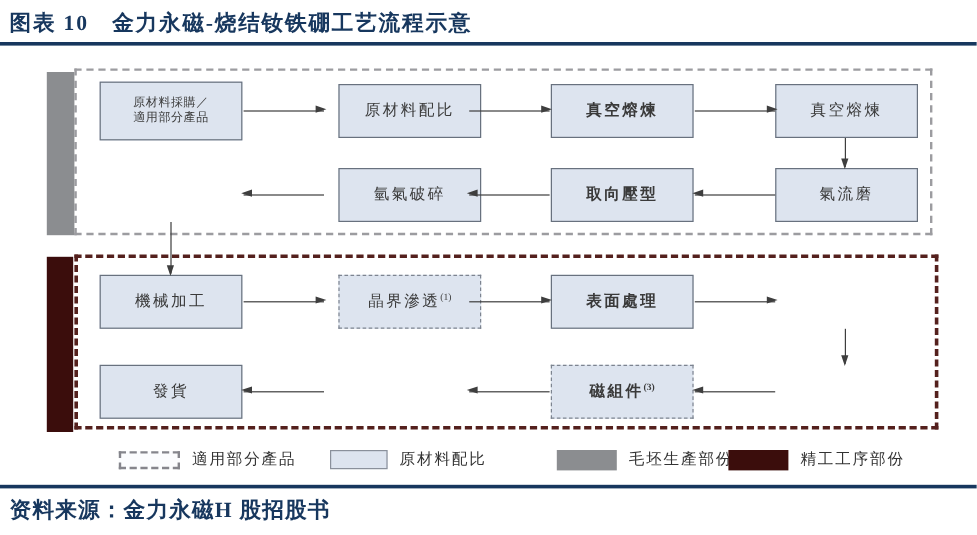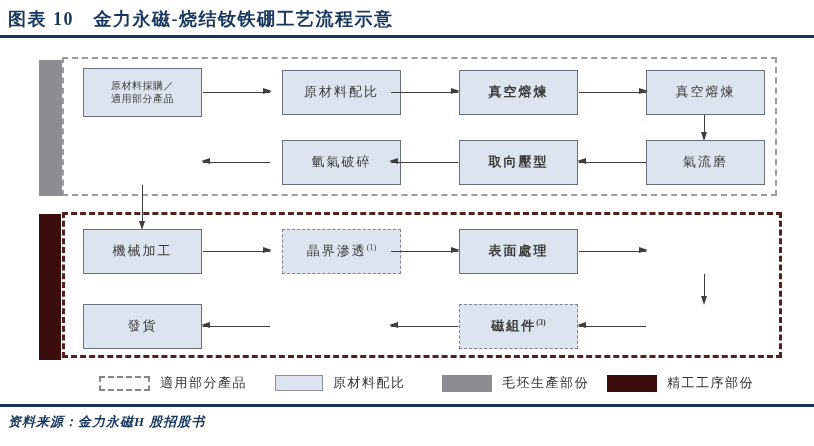--- a/index.html
+++ b/index.html
@@ -8,21 +8,21 @@
 
   .fig-title {
     position:absolute; left:8px; top:7px;
     font-size:18px; font-weight:bold; color:#17375e;
     letter-spacing:1.5px; white-space:pre;text-align:center;
   }
   .title-rule { position:absolute; left:0; top:35px; width:814px; height:3px; background:#17375e; }
   .bottom-rule { position:absolute; left:0; top:404px; width:814px; height:3px; background:#17375e; }
   .source-line {
     position:absolute; left:8px; top:413px;
-    font-size:13px; font-weight:bold; font-style:italic;
+    font-size:18px; font-weight:bold; 
     color:#17375e; letter-spacing:1px; white-space:pre;
   }
 
   .group { position:absolute; background:transparent; }
   .group-blank   { left:62px; top:57px;  width:715px; height:139px; border:2px dashed #9c9ca0; }
   .group-finish  { left:62px; top:212px; width:720px; height:146px; border:3px dashed #54201d; }
 
   .sidebar { position:absolute; }
   .bar-gray   { left:39px; top:60px;  width:23px; height:136px; background:#8b8d90; }
   .bar-maroon { left:39px; top:214px; width:22px; height:146px; background:#3b0d0c; }
@@ -54,21 +54,21 @@
     border-top:9px solid #3e3e3e; border-left:3.5px solid transparent; border-right:3.5px solid transparent;
   }
 
   .legend-item { position:absolute; top:374px; display:flex; align-items:center; gap:10px; }
   .legend-label { font-size:13px; color:#333; letter-spacing:1.5px; }
   .sw { display:inline-block; }
   .sw-dashed { width:51px; height:15px; border:2px dashed #85858c; background:#fbfcfe; }
   .sw-solid  { width:48px; height:16px; border:1.5px solid #8a909b; background:#dde4ef; }
   .sw-gray   { width:50px; height:17px; background:#8b8d90; }
   .sw-maroon { width:50px; height:17px; background:#3b0d0c; }
-  .li1 { left:99px; }  .li2 { left:275px; } .li3 { left:442px; } .li4 { left:607px; }
+  .li1 { left:99px; }  .li2 { left:275px; } .li3 { left:464px; } .li4 { left:607px; }
 </style>
 </head>
 <body>
 
 <div class="canvas">
 
   <div class="fig-title">图表 10　金力永磁-烧结钕铁硼工艺流程示意</div>
   <div class="title-rule"></div>
 
   <div class="group group-blank"></div>

